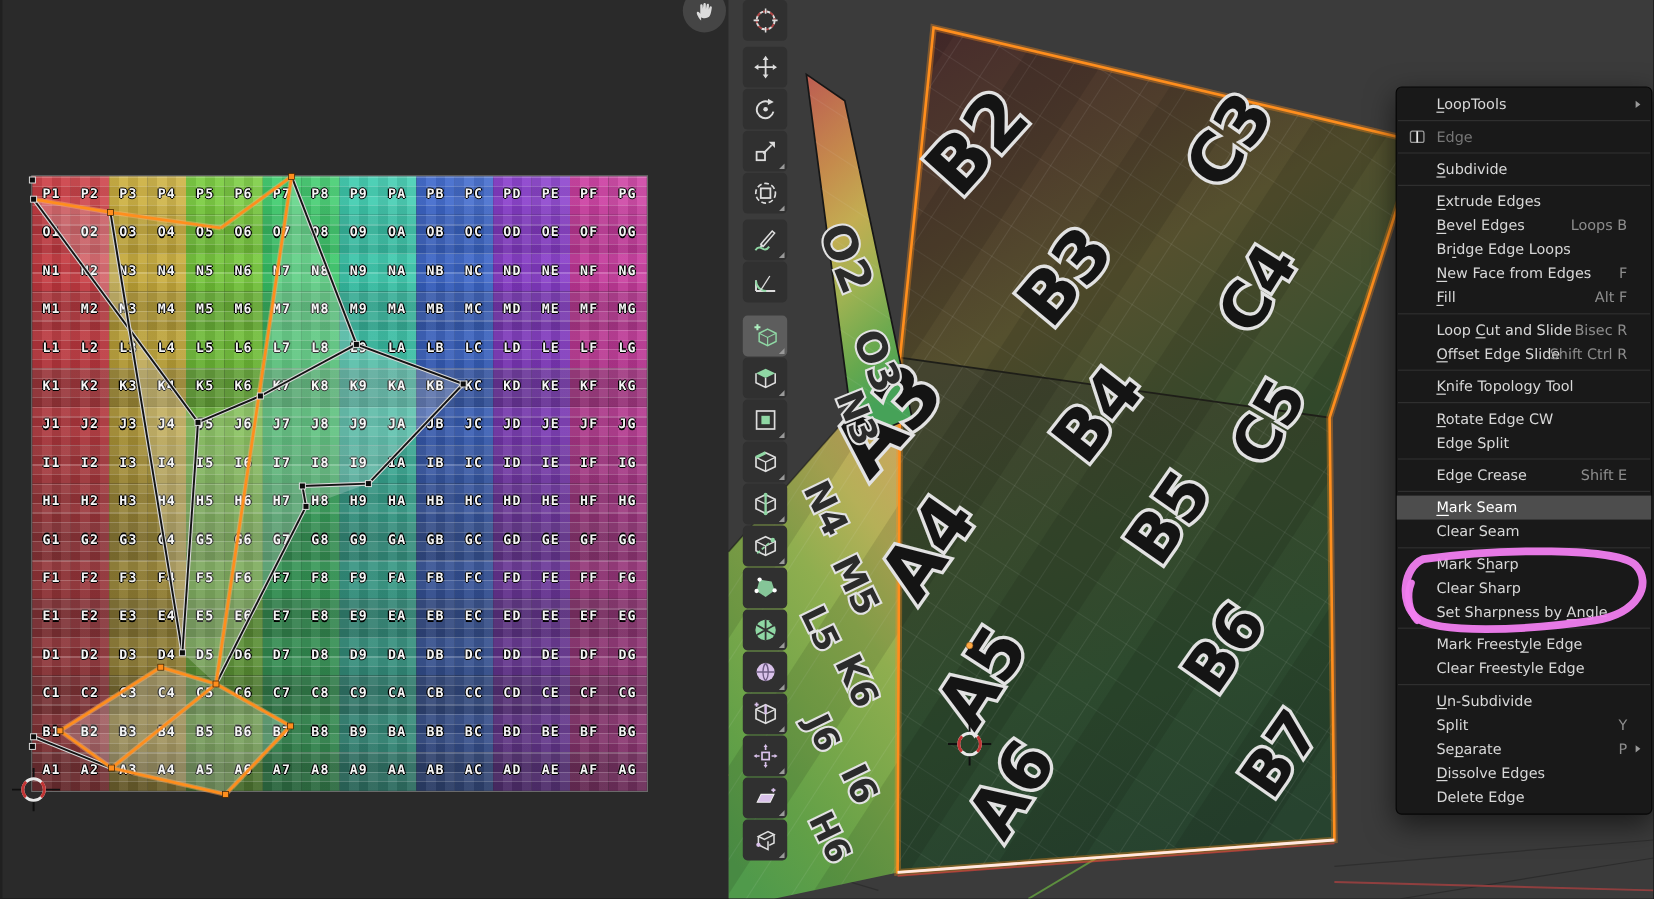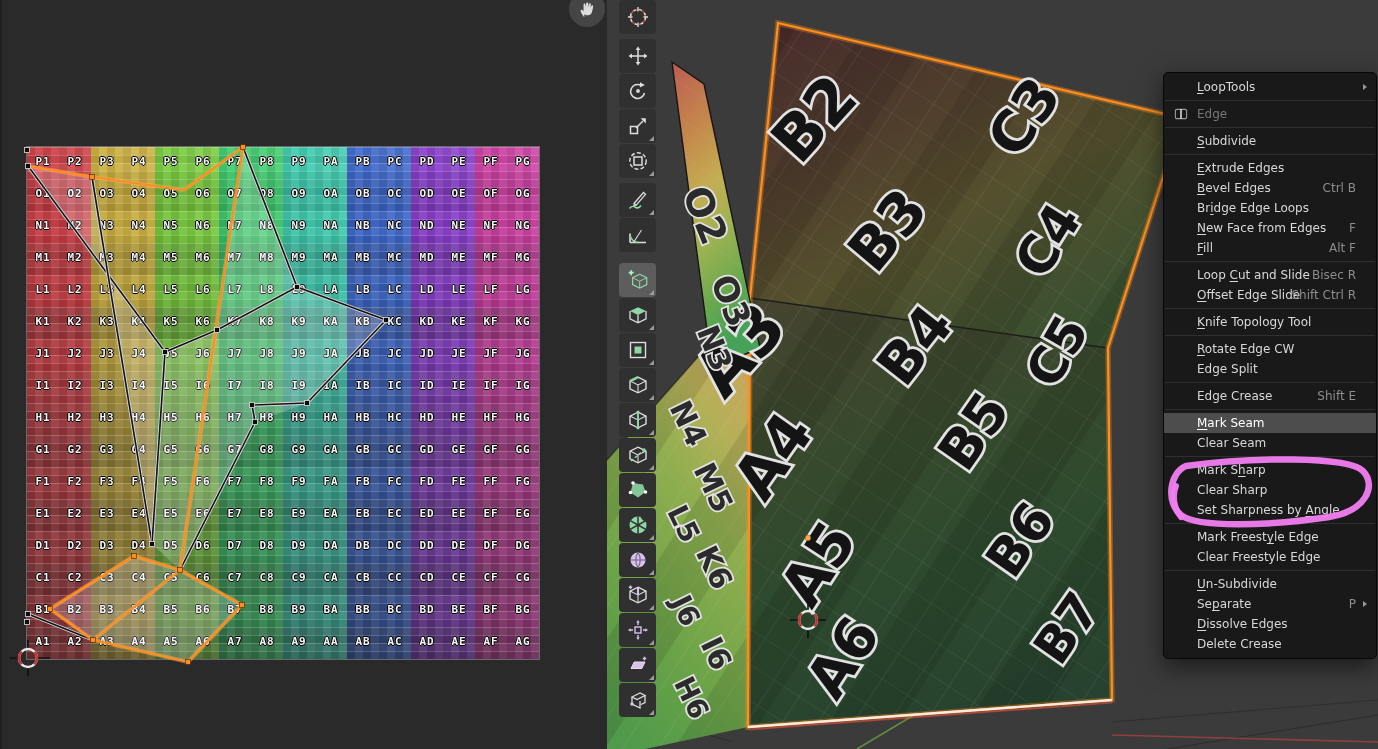--- a/index.html
+++ b/index.html
@@ -1184,21 +1184,21 @@
       <div class="mi"><span><span class="u">L</span>oopTools</span><span class="arr"></span></div>
       <div class="msep"></div>
       <div class="mi hdr"><span class="hico"><svg width="14" height="14" viewBox="0 0 15 15">
             <path d="M3 2.5h9a1.5 1.5 0 0 1 1.5 1.5v7a1.5 1.5 0 0 1-1.5 1.5H3A1.5 1.5 0 0 1 1.5 11V4A1.5 1.5 0 0 1 3 2.5Z" fill="none" stroke="#9a9a9a" stroke-width="1.2"></path>
             <path d="M7.5 2.5v10" stroke="#e8e8e8" stroke-width="1.6"></path>
           </svg></span><span>Edge</span></div>
       <div class="msep"></div>
       <div class="mi"><span><span class="u">S</span>ubdivide</span></div>
       <div class="msep"></div>
       <div class="mi"><span><span class="u">E</span>xtrude Edges</span></div>
-      <div class="mi"><span><span class="u">B</span>evel Edges</span><span class="msc">Ctrl B</span></div>
+      <div class="mi"><span><span class="u">B</span>evel Edges</span><span class="msc">Loops B</span></div>
       <div class="mi"><span>Br<span class="u">i</span>dge Edge Loops</span></div>
       <div class="mi"><span><span class="u">N</span>ew Face from Edges</span><span class="msc">F</span></div>
       <div class="mi"><span><span class="u">F</span>ill</span><span class="msc">Alt F</span></div>
       <div class="msep"></div>
       <div class="mi"><span>Loop <span class="u">C</span>ut and Slide</span><span class="msc">Bisec R</span></div>
       <div class="mi"><span><span class="u">O</span>ffset Edge Slide</span><span class="msc">Shift Ctrl R</span></div>
       <div class="msep"></div>
       <div class="mi"><span><span class="u">K</span>nife Topology Tool</span></div>
       <div class="msep"></div>
       <div class="mi"><span><span class="u">R</span>otate Edge CW</span></div>
@@ -1210,23 +1210,24 @@
       <div class="mi"><span>Clear Seam</span></div>
       <div class="msep"></div>
       <div class="mi"><span>Mark S<span class="u">h</span>arp</span></div>
       <div class="mi"><span>Clear Sharp</span></div>
       <div class="mi"><span>Set Sharpness by <span class="u">A</span>ngle</span></div>
       <div class="msep"></div>
       <div class="mi"><span>Mark Freest<span class="u">y</span>le Edge</span></div>
       <div class="mi"><span>Clear Freestyle Edge</span></div>
       <div class="msep"></div>
       <div class="mi"><span><span class="u">U</span>n-Subdivide</span></div>
+      <div class="mi"><span>Split</span><span class="msc">Y</span></div>
       <div class="mi"><span>Se<span class="u">p</span>arate</span><span class="msc">P</span><span class="arr"></span></div>
       <div class="mi"><span><span class="u">D</span>issolve Edges</span></div>
-      <div class="mi"><span>Delete Crease</span></div>
+      <div class="mi"><span>Delete Edge</span></div>
     </div>
 
   <svg id="annotation-overlay" width="1378" height="749">
     <path id="anno-ellipse" fill="none" stroke-width="6.5" stroke-linecap="round" stroke-linejoin="round" opacity="0.95" d="M1186 466 C1250 457 1348 456 1363 471 C1377 486 1366 511 1329 517 C1268 526 1197 528 1181 515 C1166 503 1169 473 1186 466 Z" stroke="#f17ef0"></path>
     <path id="anno-tail" fill="none" stroke-width="6" stroke-linecap="round" opacity="0.95" d="M1181 517 C1174 509 1172 496 1176 486" stroke="#f17ef0"></path>
   </svg>
 
 </div>
 
 </body></html>

